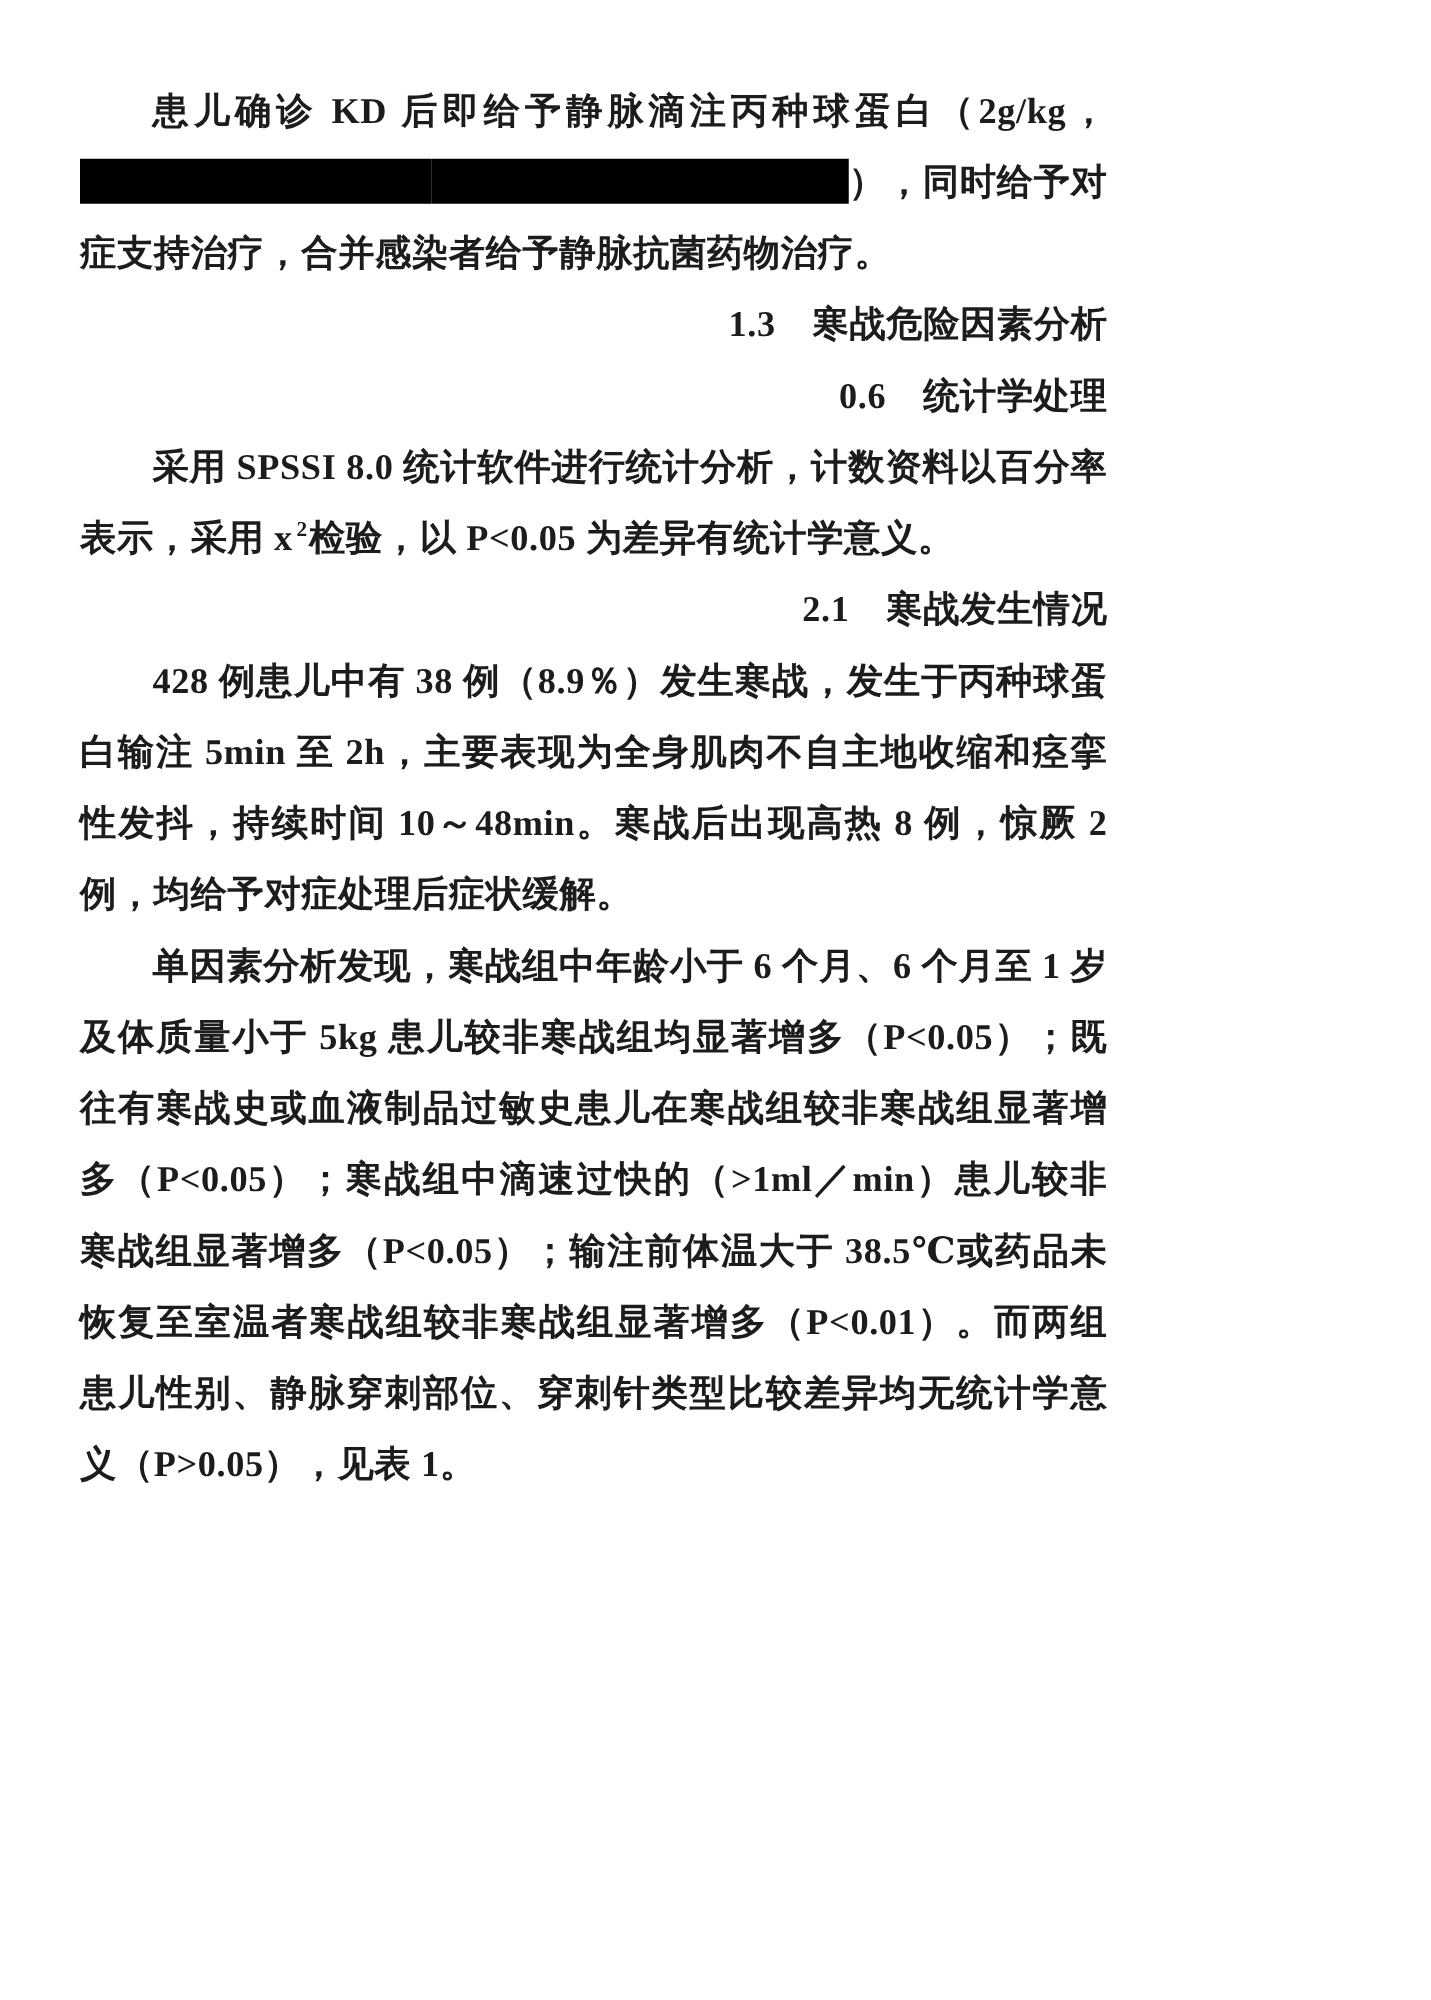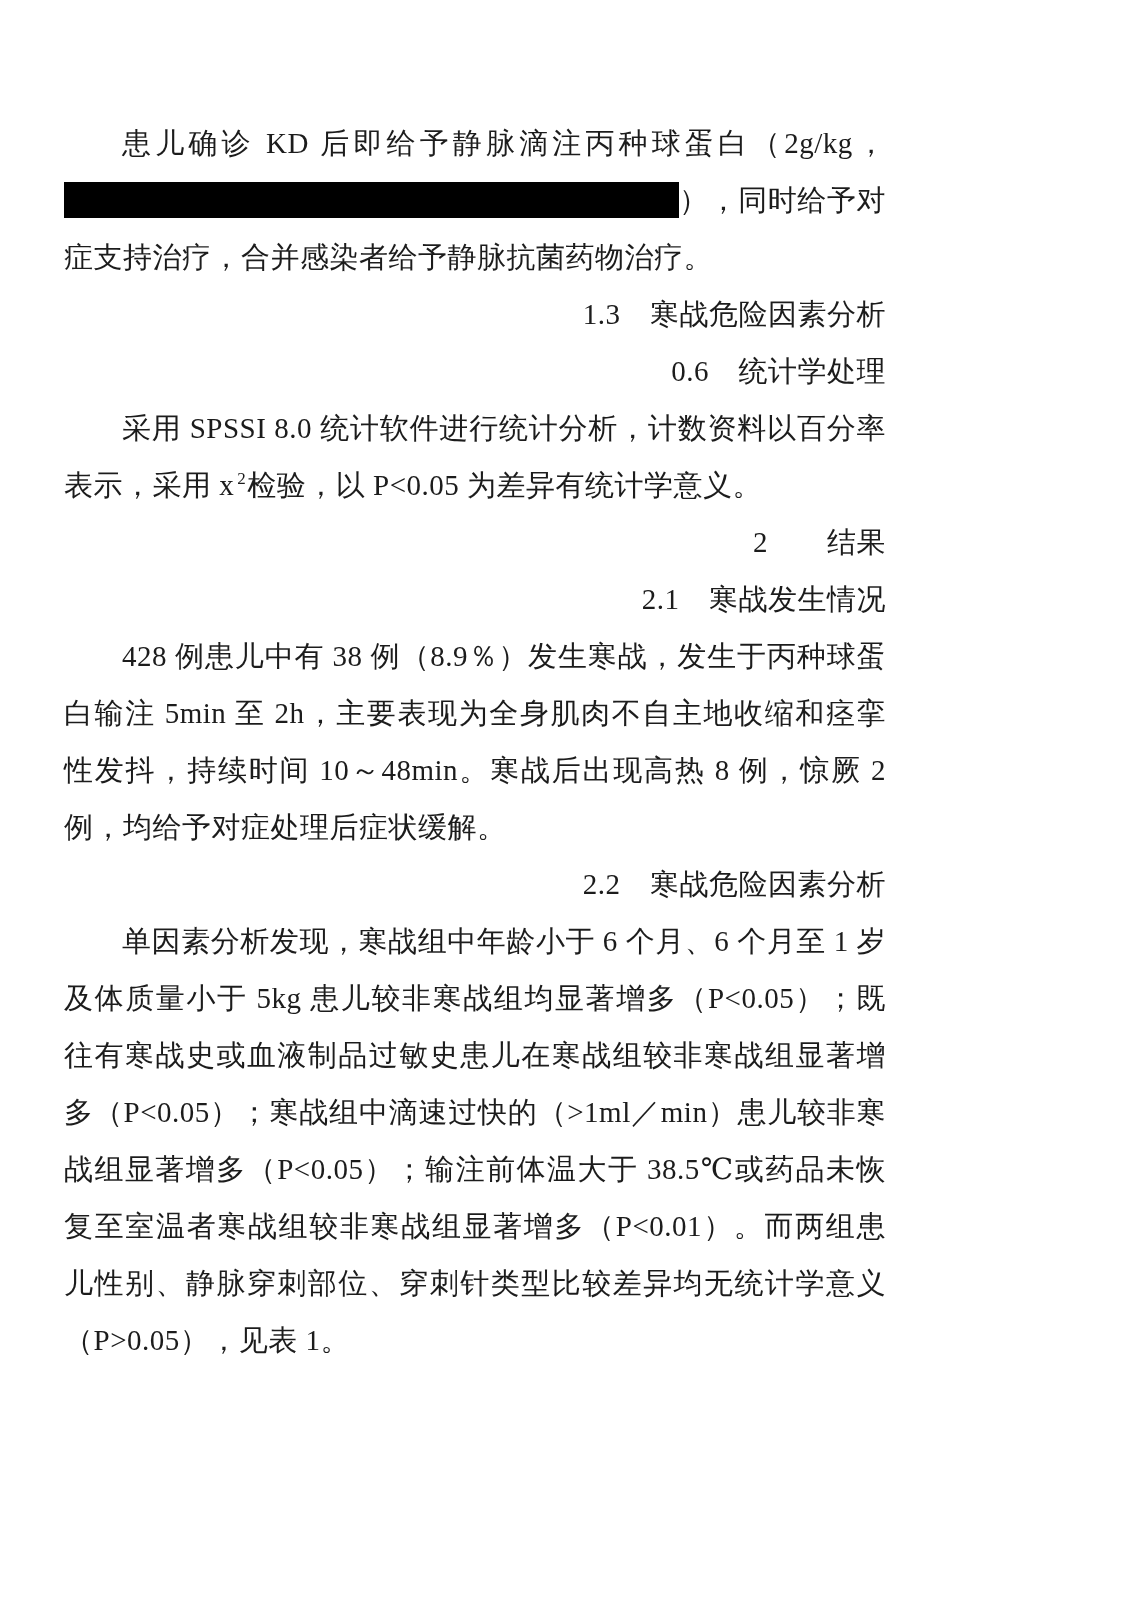--- a/index.html
+++ b/index.html
@@ -11,23 +11,24 @@
     width: 1145px;
     height: 1600px;
     position: relative;
     overflow: hidden;
     font-family: "Liberation Serif", "DejaVu Serif", serif;
   }
   .page {
     box-sizing: border-box;
     width: 950px;
     height: 1600px;
-    padding: 115px 64px 0 64px;
+    padding: 61px 64px 0 64px;
     background: #ffffff;
     color: #1c1c1c;
+    font-weight: bold;
   }
   .page p {
     margin: 0;
     font-size: 29px;
     line-height: 57px;
     text-align: justify;
     letter-spacing: 0.5px;
   }
   .page p.body {
     text-indent: 2em;
@@ -52,18 +53,16 @@
   }
 </style>
 </head>
 <body>
 
 <div class="page" id="doc">
     <p class="body"><span>患儿确诊 KD 后即给予静脉滴注丙种球蛋白（2g/kg，</span><span class="redact" style="width: 281px; background: rgb(0, 0, 0);"></span><span class="redact" style="width: 334px; background: rgb(0, 0, 0);"></span><span>），同时给予对症支持治疗，合并感染者给予静脉抗菌药物治疗。</span></p>
     <p class="heading"><span>1.3　寒战危险因素分析</span></p>
     <p class="heading"><span>0.6　统计学处理</span></p>
     <p class="body"><span>采用 SPSSI 8.0 统计软件进行统计分析，计数资料以百分率表示，采用 x</span><span class="sup">2</span><span>检验，以 P&lt;0.05 为差异有统计学意义。</span></p>
-    <p class="heading"><span>2　　结果</span></p>
     <p class="heading"><span>2.1　寒战发生情况</span></p>
     <p class="body"><span>428 例患儿中有 38 例（8.9％）发生寒战，发生于丙种球蛋白输注 5min 至 2h，主要表现为全身肌肉不自主地收缩和痉挛性发抖，持续时间 10～48min。寒战后出现高热 8 例，惊厥 2 例，均给予对症处理后症状缓解。</span></p>
-    <p class="heading"><span>2.2　寒战危险因素分析</span></p>
     <p class="body"><span>单因素分析发现，寒战组中年龄小于 6 个月、6 个月至 1 岁及体质量小于 5kg 患儿较非寒战组均显著增多（P&lt;0.05）；既往有寒战史或血液制品过敏史患儿在寒战组较非寒战组显著增多（P&lt;0.05）；寒战组中滴速过快的（&gt;1ml／min）患儿较非寒战组显著增多（P&lt;0.05）；输注前体温大于 38.5℃或药品未恢复至室温者寒战组较非寒战组显著增多（P&lt;0.01）。而两组患儿性别、静脉穿刺部位、穿刺针类型比较差异均无统计学意义（P&gt;0.05），见表 1。</span></p>
   </div>
 
 </body></html>

